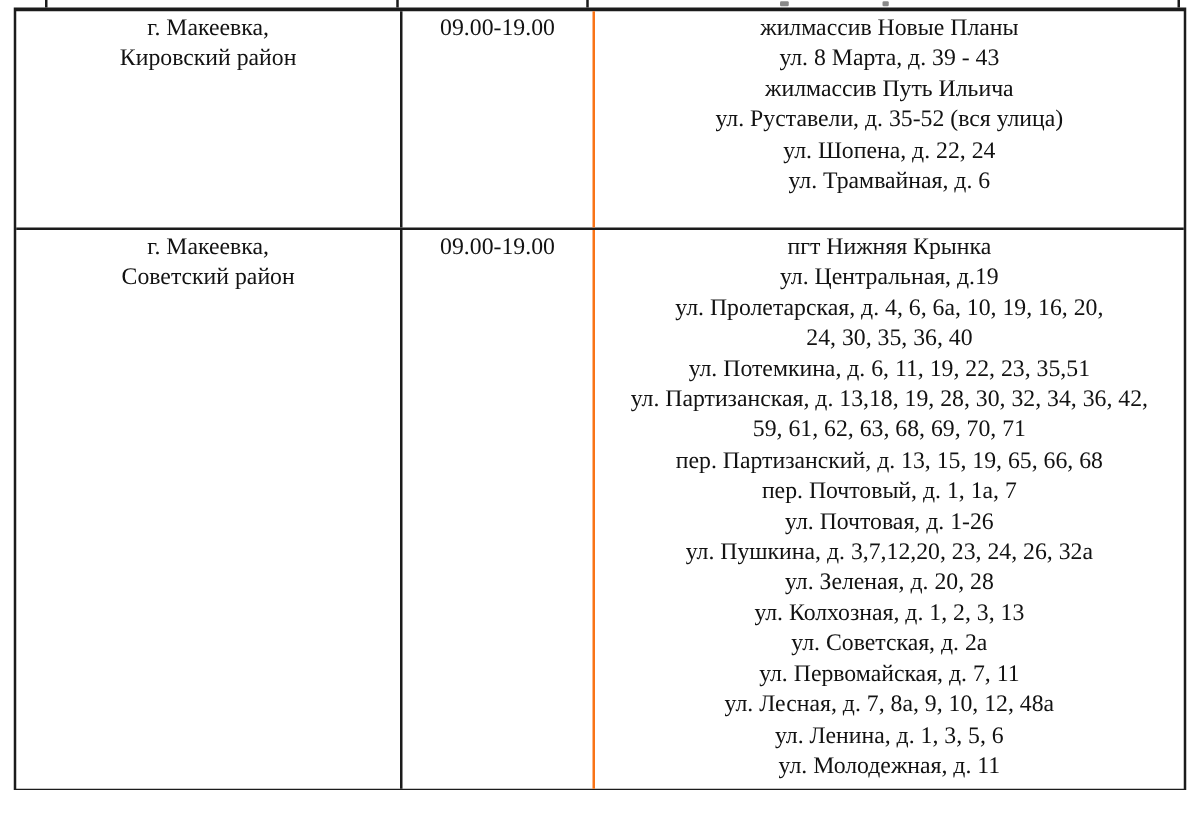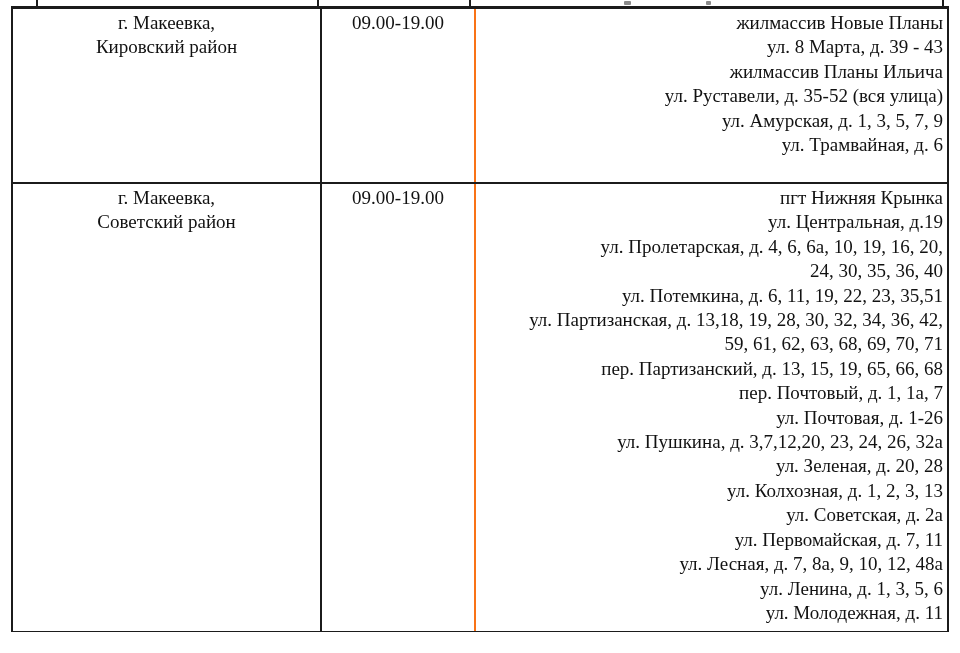--- a/index.html
+++ b/index.html
@@ -66,21 +66,21 @@
     font-size: 19px;
     line-height: 24.4px;
     overflow: hidden;
   }
   .cell-location { width: 307px; }
   .cell-hours {
     width: 156px;
     border-left: 2px solid #1b1b1b;
     border-right: 2px solid #f97316;
   }
-  .cell-addresses { flex: 1; text-align: right; }
+  .cell-addresses { flex: 1; }
 </style>
 </head>
 <body>
 
 <div class="page">
 
   <div class="top-stub stub-a"></div>
   <div class="top-stub stub-b"></div>
   <div class="top-stub stub-c"></div>
   <div class="top-stub stub-d"></div>
@@ -93,23 +93,23 @@
       <div class="cell cell-location">
         <div>г. Макеевка,</div>
         <div>Кировский район</div>
       </div>
       <div class="cell cell-hours">
         <div>09.00-19.00</div>
       </div>
       <div class="cell cell-addresses">
           <div>жилмассив Новые Планы</div>
           <div>ул. 8 Марта, д. 39 - 43</div>
-          <div>жилмассив Планы Ильича</div>
+          <div>жилмассив Путь Ильича</div>
           <div>ул. Руставели, д. 35-52 (вся улица)</div>
-          <div>ул. Амурская, д. 1, 3, 5, 7, 9</div>
+          <div>ул. Шопена, д. 22, 24</div>
           <div>ул. Трамвайная, д. 6</div>
         </div>
     </div>
 
     <div class="t-row row-2">
       <div class="cell cell-location">
         <div>г. Макеевка,</div>
         <div>Советский район</div>
       </div>
       <div class="cell cell-hours">

